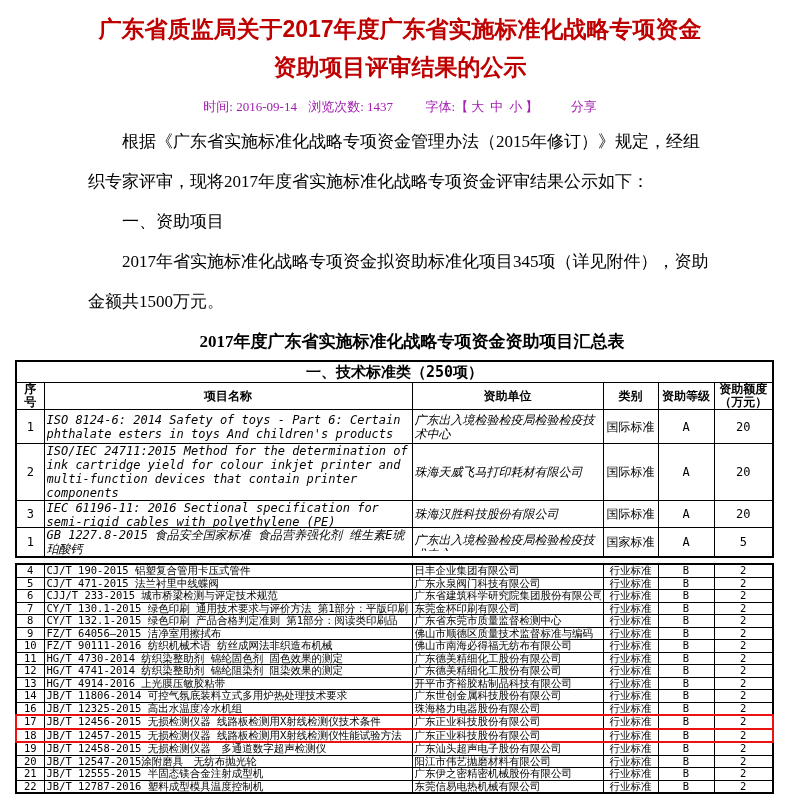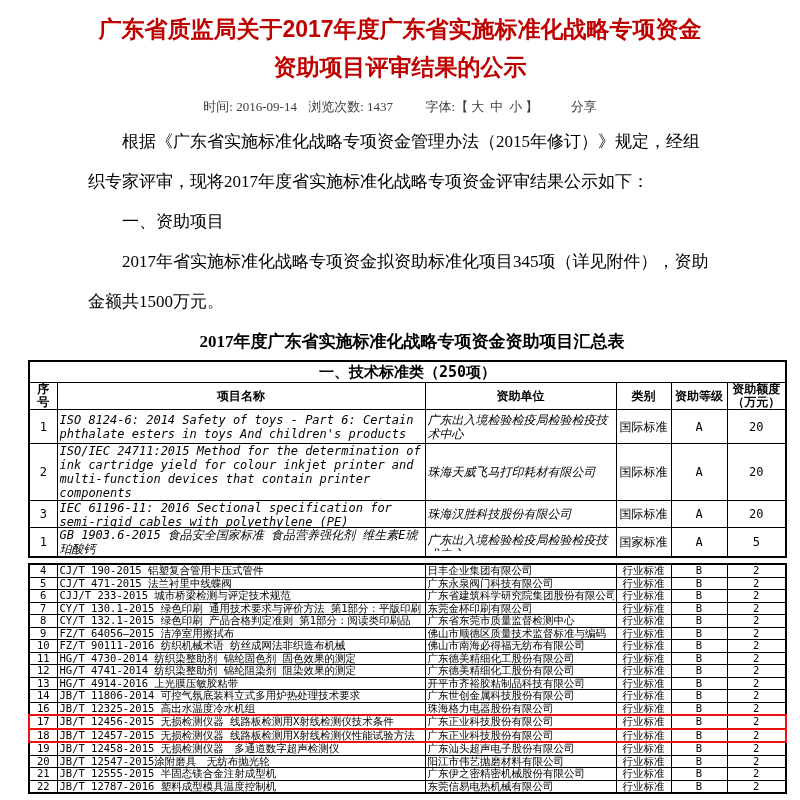--- a/index.html
+++ b/index.html
@@ -10,34 +10,34 @@
   html,body{margin:0;padding:0;background:#ffffff;width:800px;height:800px;overflow:hidden;}
   body{font-family:"Liberation Serif","DejaVu Serif",serif;color:#000;}
   .page{width:800px;height:632px;position:relative;}
 
   
   .title{margin:0;padding-top:10px;text-align:center;color:var(--title-red);
          font-family:"Liberation Sans","DejaVu Sans",sans-serif;
          font-size:23px;font-weight:bold;line-height:38px;}
 
   
-  .meta{margin-top:12px;text-align:center;font-size:13px;line-height:18px;color:#404040;}
+  .meta{margin-top:12px;text-align:center;font-size:13px;line-height:18px;color:#a21caf;}
   .meta .seg{margin:0 4px;}
   .meta .gap{display:inline-block;width:18px;}
   .meta .fopt{margin:0 3px;cursor:pointer;}
 
   
   .content{margin-top:6px;padding:0 88px;font-size:17px;line-height:40px;}
   .content p{margin:0;text-indent:2em;}
 
   
   .table-title{margin:8px 0 6px 0;text-align:center;font-size:17px;font-weight:bold;line-height:24px;padding-left:24px;}
 
   
-  .t{border-collapse:collapse;table-layout:fixed;width:757px;margin-left:28px;
+  .t{border-collapse:collapse;table-layout:fixed;width:757px;margin-left:15px;
      font-family:"DejaVu Sans Mono","Liberation Serif",serif;
      border:2px solid var(--line);}
   .t td{border:1px solid var(--line);padding:0 2px;overflow:hidden;vertical-align:middle;}
   .t .cv{overflow:hidden;}
 
   .top{font-size:12px;line-height:14px;}
   .top .section-row td{font-size:15px;font-weight:bold;text-align:center;height:20px;line-height:18px;}
   .top .head-row td{font-size:12px;font-weight:bold;text-align:center;height:26px;line-height:13px;}
   .top td.no,.top td.cat,.top td.grade,.top td.amt{text-align:center;}
   .top td.name,.top td.org{text-align:left;font-style:italic;}
@@ -169,21 +169,21 @@
           </td>
           <td class="amt">
             <div class="cv">20</div>
           </td>
         </tr>
         <tr>
           <td class="no">
             <div class="cv">1</div>
           </td>
           <td class="name">
-            <div class="cv">GB 1903.6-2015 食品安全国家标准 食品营养强化剂 维生素E琥珀酸钙</div>
+            <div class="cv">GB 1227.8-2015 食品安全国家标准 食品营养强化剂 维生素E琥珀酸钙</div>
           </td>
           <td class="org">
             <div class="cv">广东出入境检验检疫局检验检疫技术中心</div>
           </td>
           <td class="cat">
             <div class="cv">国家标准</div>
           </td>
           <td class="grade">
             <div class="cv">A</div>
           </td>

